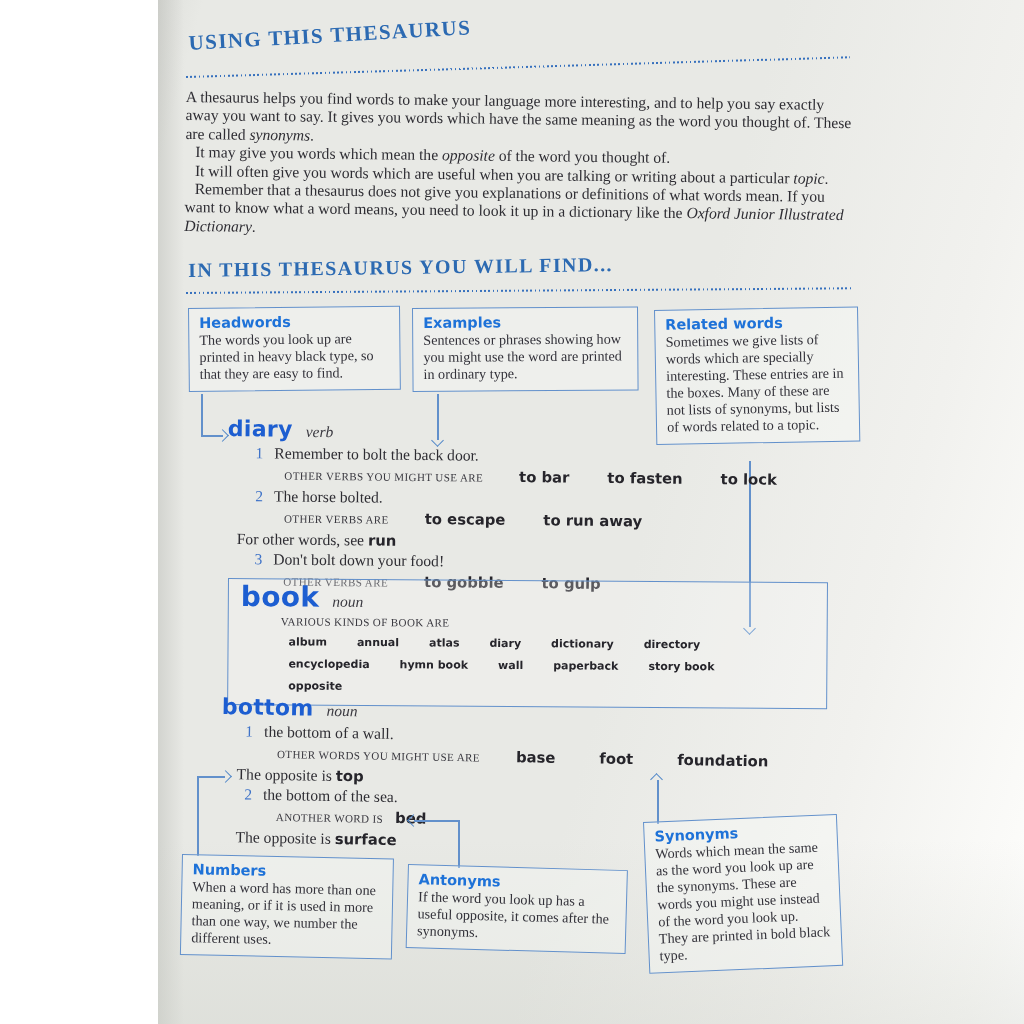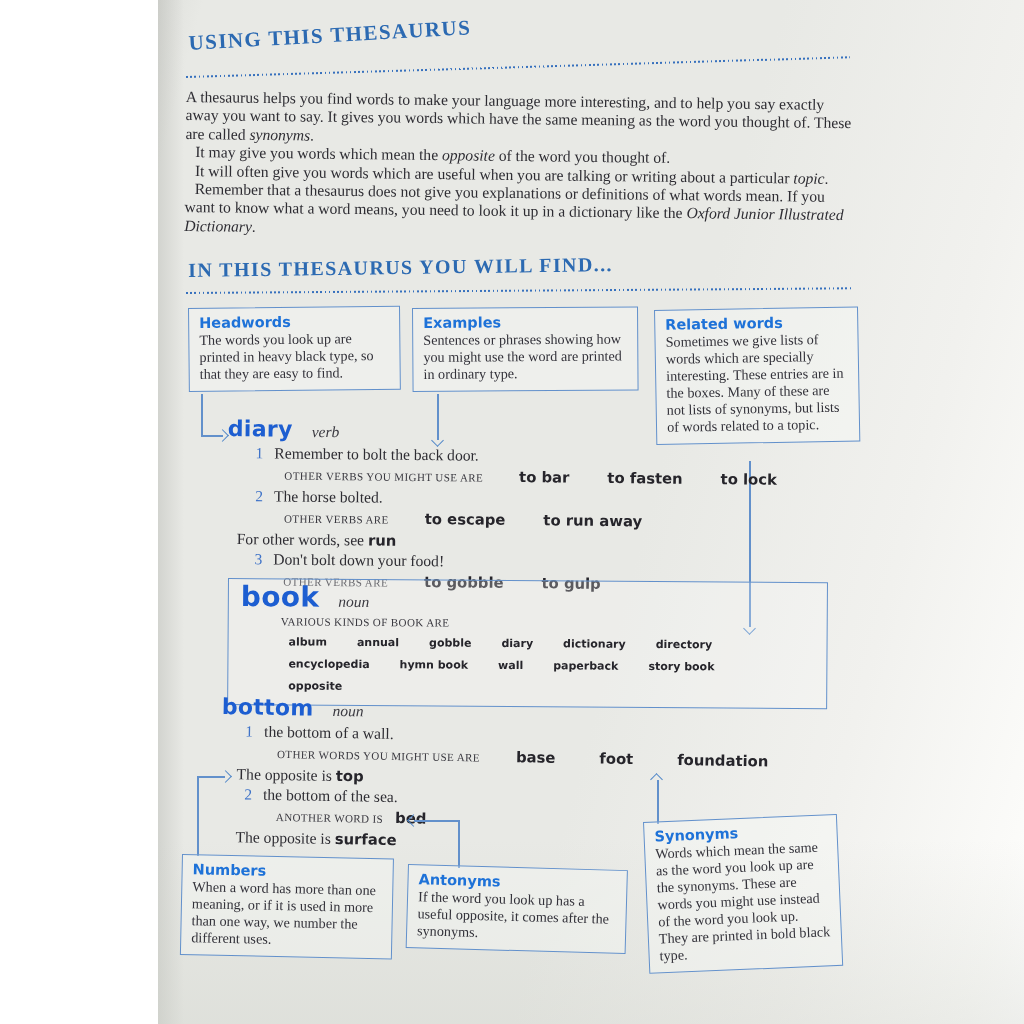--- a/index.html
+++ b/index.html
@@ -49,21 +49,21 @@
     color:#1e72d8;font-size:14.5px;margin-bottom:1px;
   }
   .callout .c-body{font-size:14.2px;line-height:1.2;color:#33323a;}
   
   .entry{transform-origin:left top;white-space:nowrap;}
   .hw{
     font-family:"DejaVu Sans",sans-serif;font-weight:bold;color:#1d5ed1;
     font-size:22px;letter-spacing:.3px;
   }
   .hw.md{font-size:28px;}
-  .pos{font-style:italic;font-size:15.5px;color:#3a3940;margin-left:19px;}
+  .pos{font-style:italic;font-size:15.5px;color:#3a3940;margin-left:13px;}
   .line{line-height:20px;}
   .sense{margin-left:28px;}
   .sense .num{color:#3f73c8;margin-right:11px;font-size:15.5px;}
   .ex{font-size:15.6px;}
   .lbl-line{margin-left:57px;line-height:21px;}
   .lbl{
     font-size:11px;letter-spacing:.4px;color:#3a3940;margin-right:36px;
     font-family:"Liberation Serif",serif;
   }
   .syn{
@@ -151,21 +151,21 @@
 </div>
 
 <div class="abs entry boxed" style="left:228px;top:578px;width:600px;min-height:100px;transform:rotate(0.4deg);">
   <div class="line">
     <span class="hw md">book</span><span class="pos">noun</span>
   </div>
   <div class="line" style="margin-left:40px;line-height:18px;">
     <span class="lbl">VARIOUS KINDS OF BOOK ARE</span>
   </div>
   <div class="line book-row" style="margin-left:48px;">
-    <span class="syn">album</span><span class="syn">annual</span><span class="syn">gobble</span><span class="syn">diary</span><span class="syn">dictionary</span><span class="syn">directory</span>
+    <span class="syn">album</span><span class="syn">annual</span><span class="syn">atlas</span><span class="syn">diary</span><span class="syn">dictionary</span><span class="syn">directory</span>
   </div>
   <div class="line book-row" style="margin-left:48px;">
     <span class="syn">encyclopedia</span><span class="syn">hymn book</span><span class="syn">wall</span><span class="syn">paperback</span><span class="syn">story book</span>
   </div>
   <div class="line book-row" style="margin-left:48px;">
     <span class="syn">opposite</span>
   </div>
 </div>
 
 <div class="abs entry" style="left:222px;top:697px;transform:rotate(1deg);">

